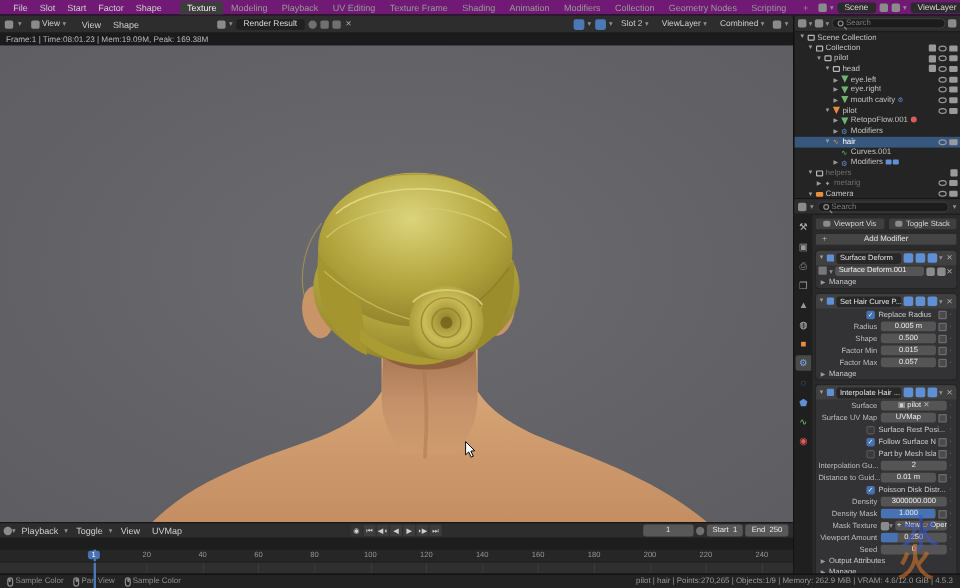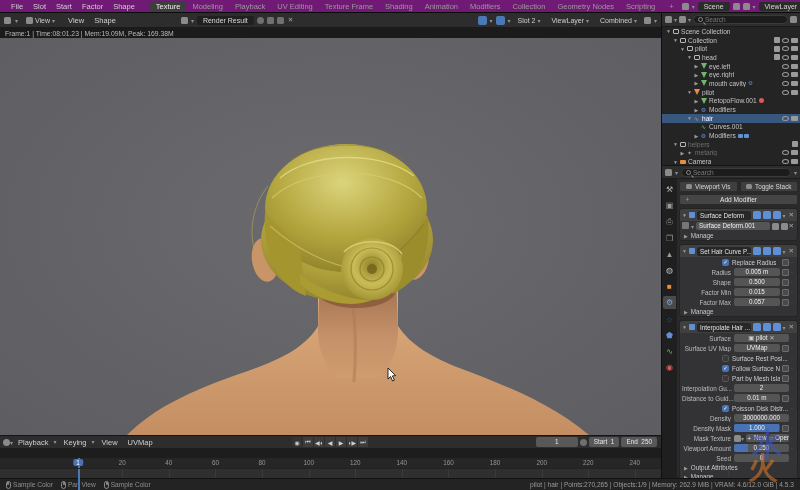--- a/index.html
+++ b/index.html
@@ -647,21 +647,21 @@
         </div>
     </div>
   </div>
 
   <div id="tl-hdr" class="abs">
     <span class="mini-icn" style="border-radius:50%;"></span>
       <span class="carat">▾</span>
     <span id="tl-menus" style="display:flex;">
         <span class="menu-item">Playback</span>
         <span class="carat" style="margin-right: 2px;">▾</span>
-        <span class="menu-item">Keying</span>
+        <span class="menu-item">Toggle</span>
         <span class="carat" style="margin-right: 2px;">▾</span>
         <span class="menu-item">View</span>
         <span class="menu-item">UVMap</span>
       </span>
     <span class="pb-group">
       <span class="pb-btn" style="background:#333;">◉</span>
       <span class="pb-btn">⏮</span>
       <span class="pb-btn">◀◖</span>
       <span class="pb-btn">◀</span>
       <span class="pb-btn">▶</span>

